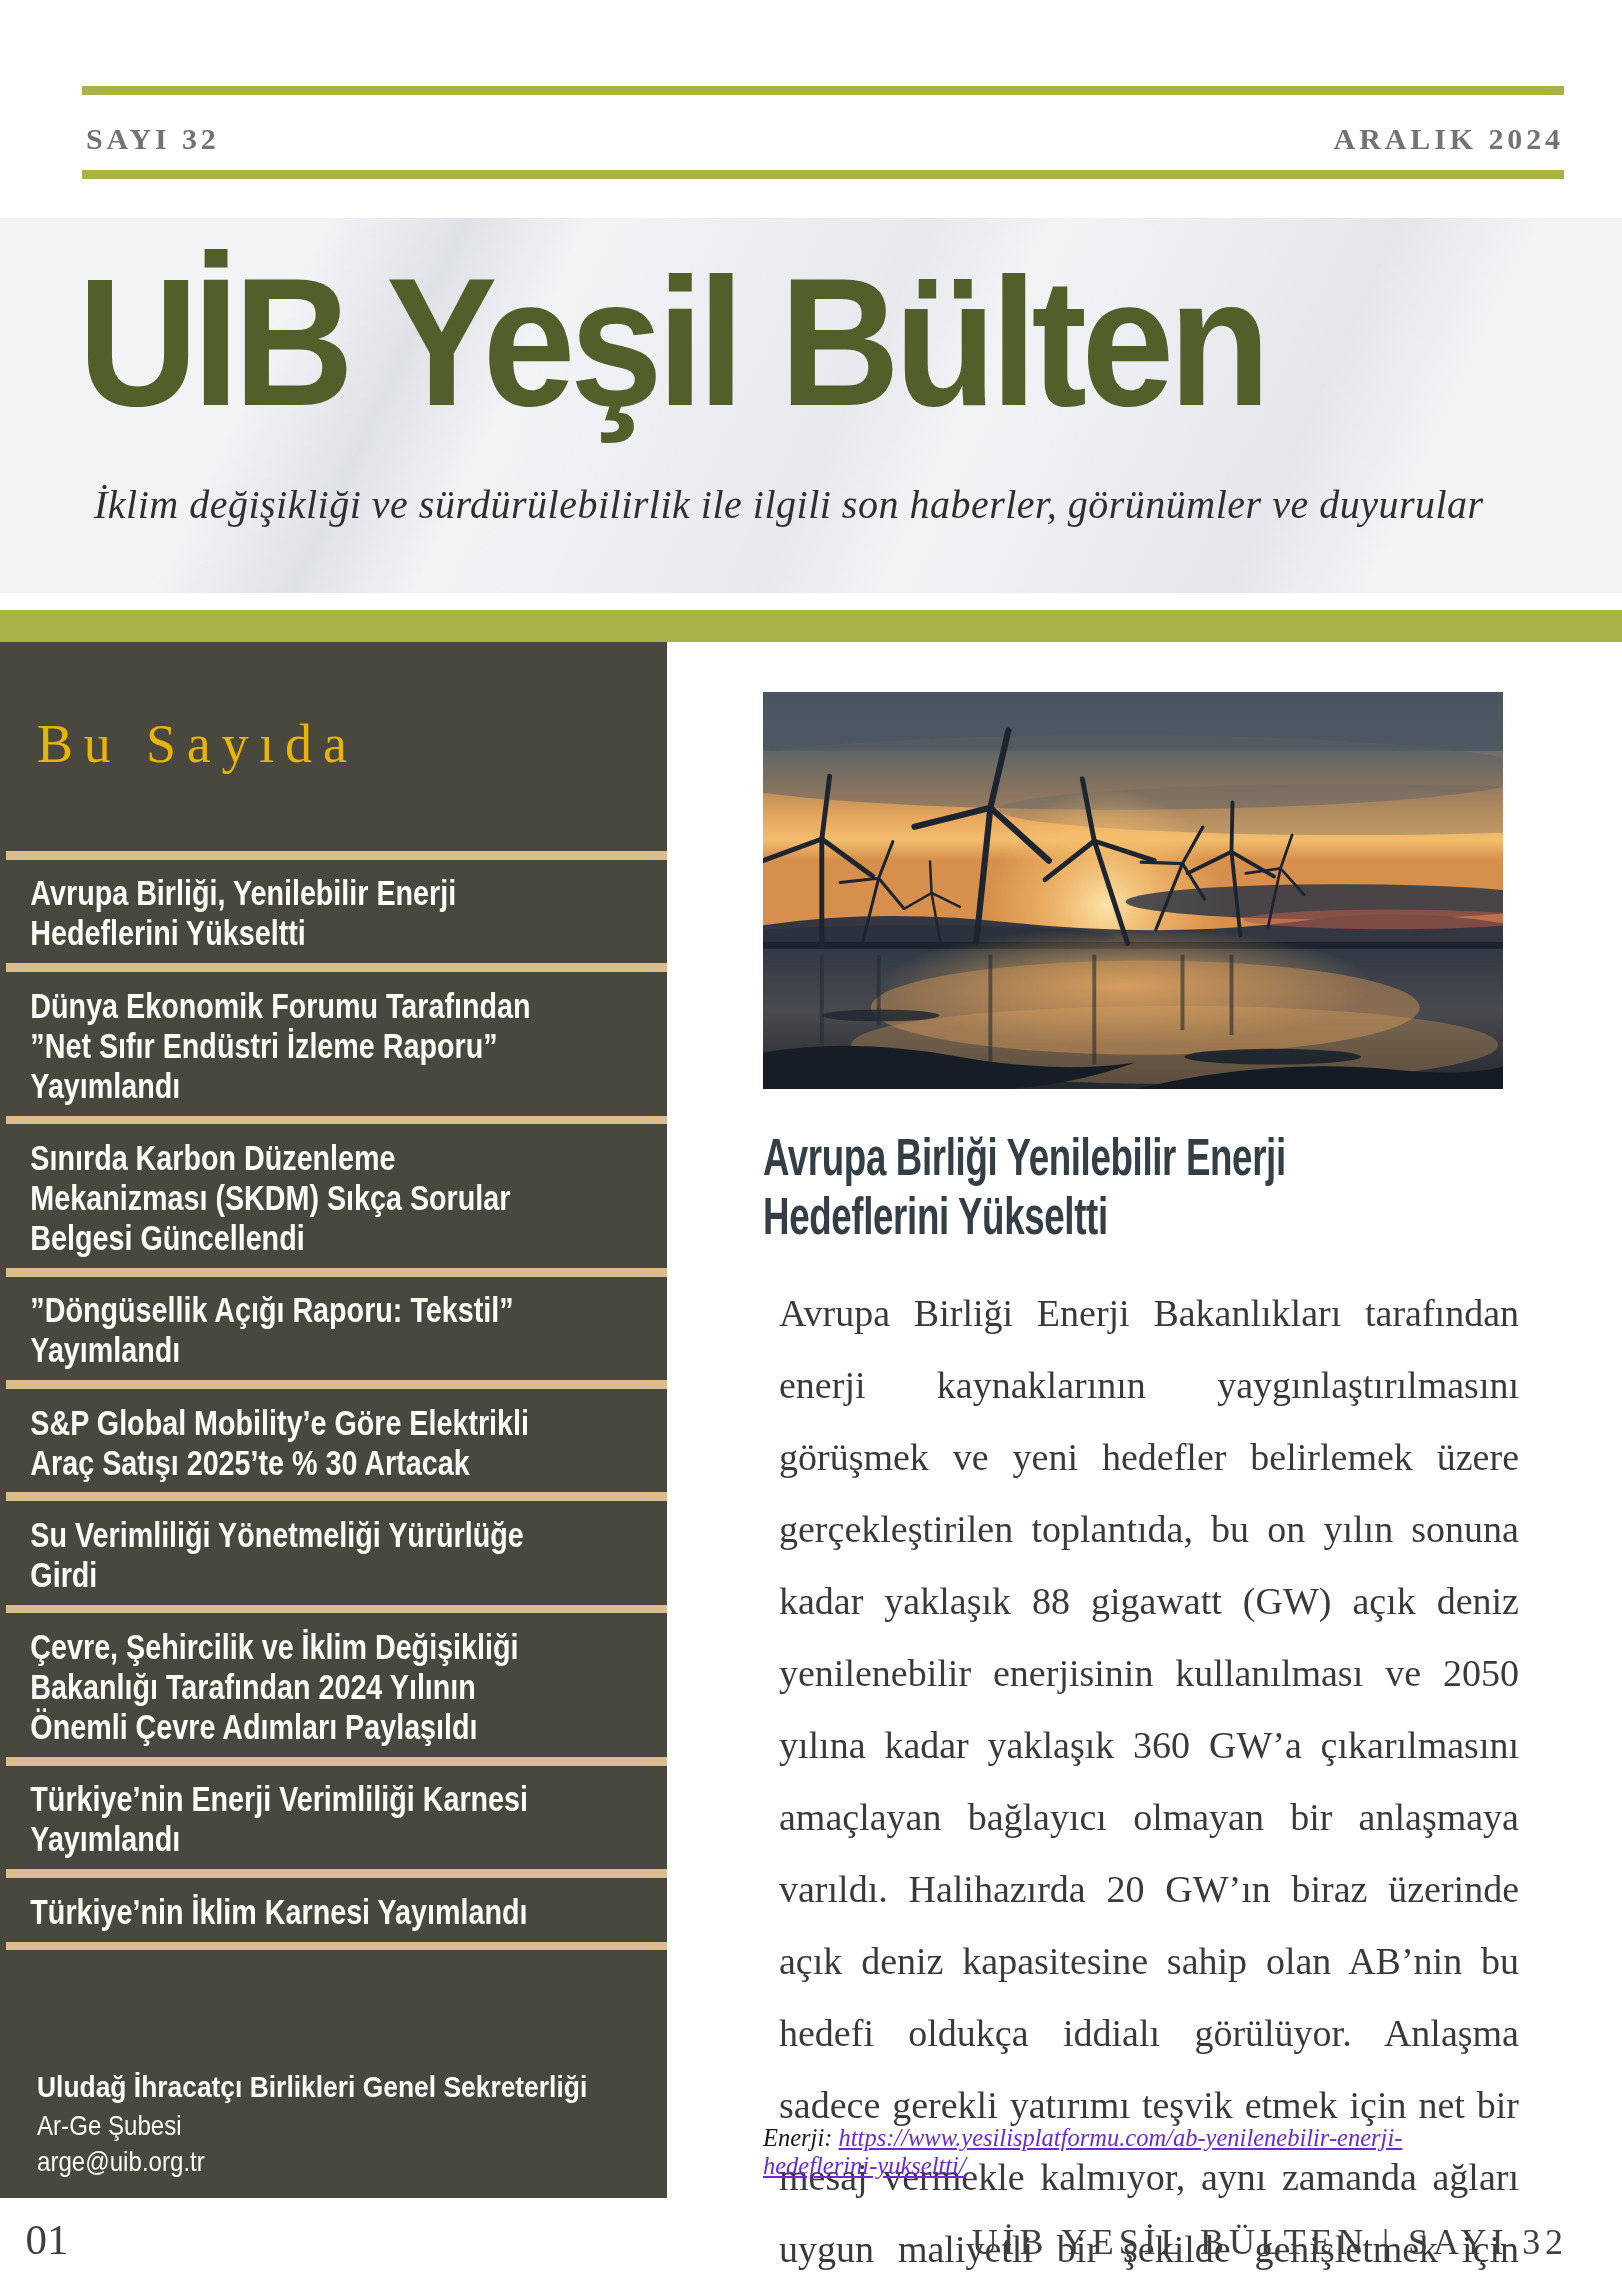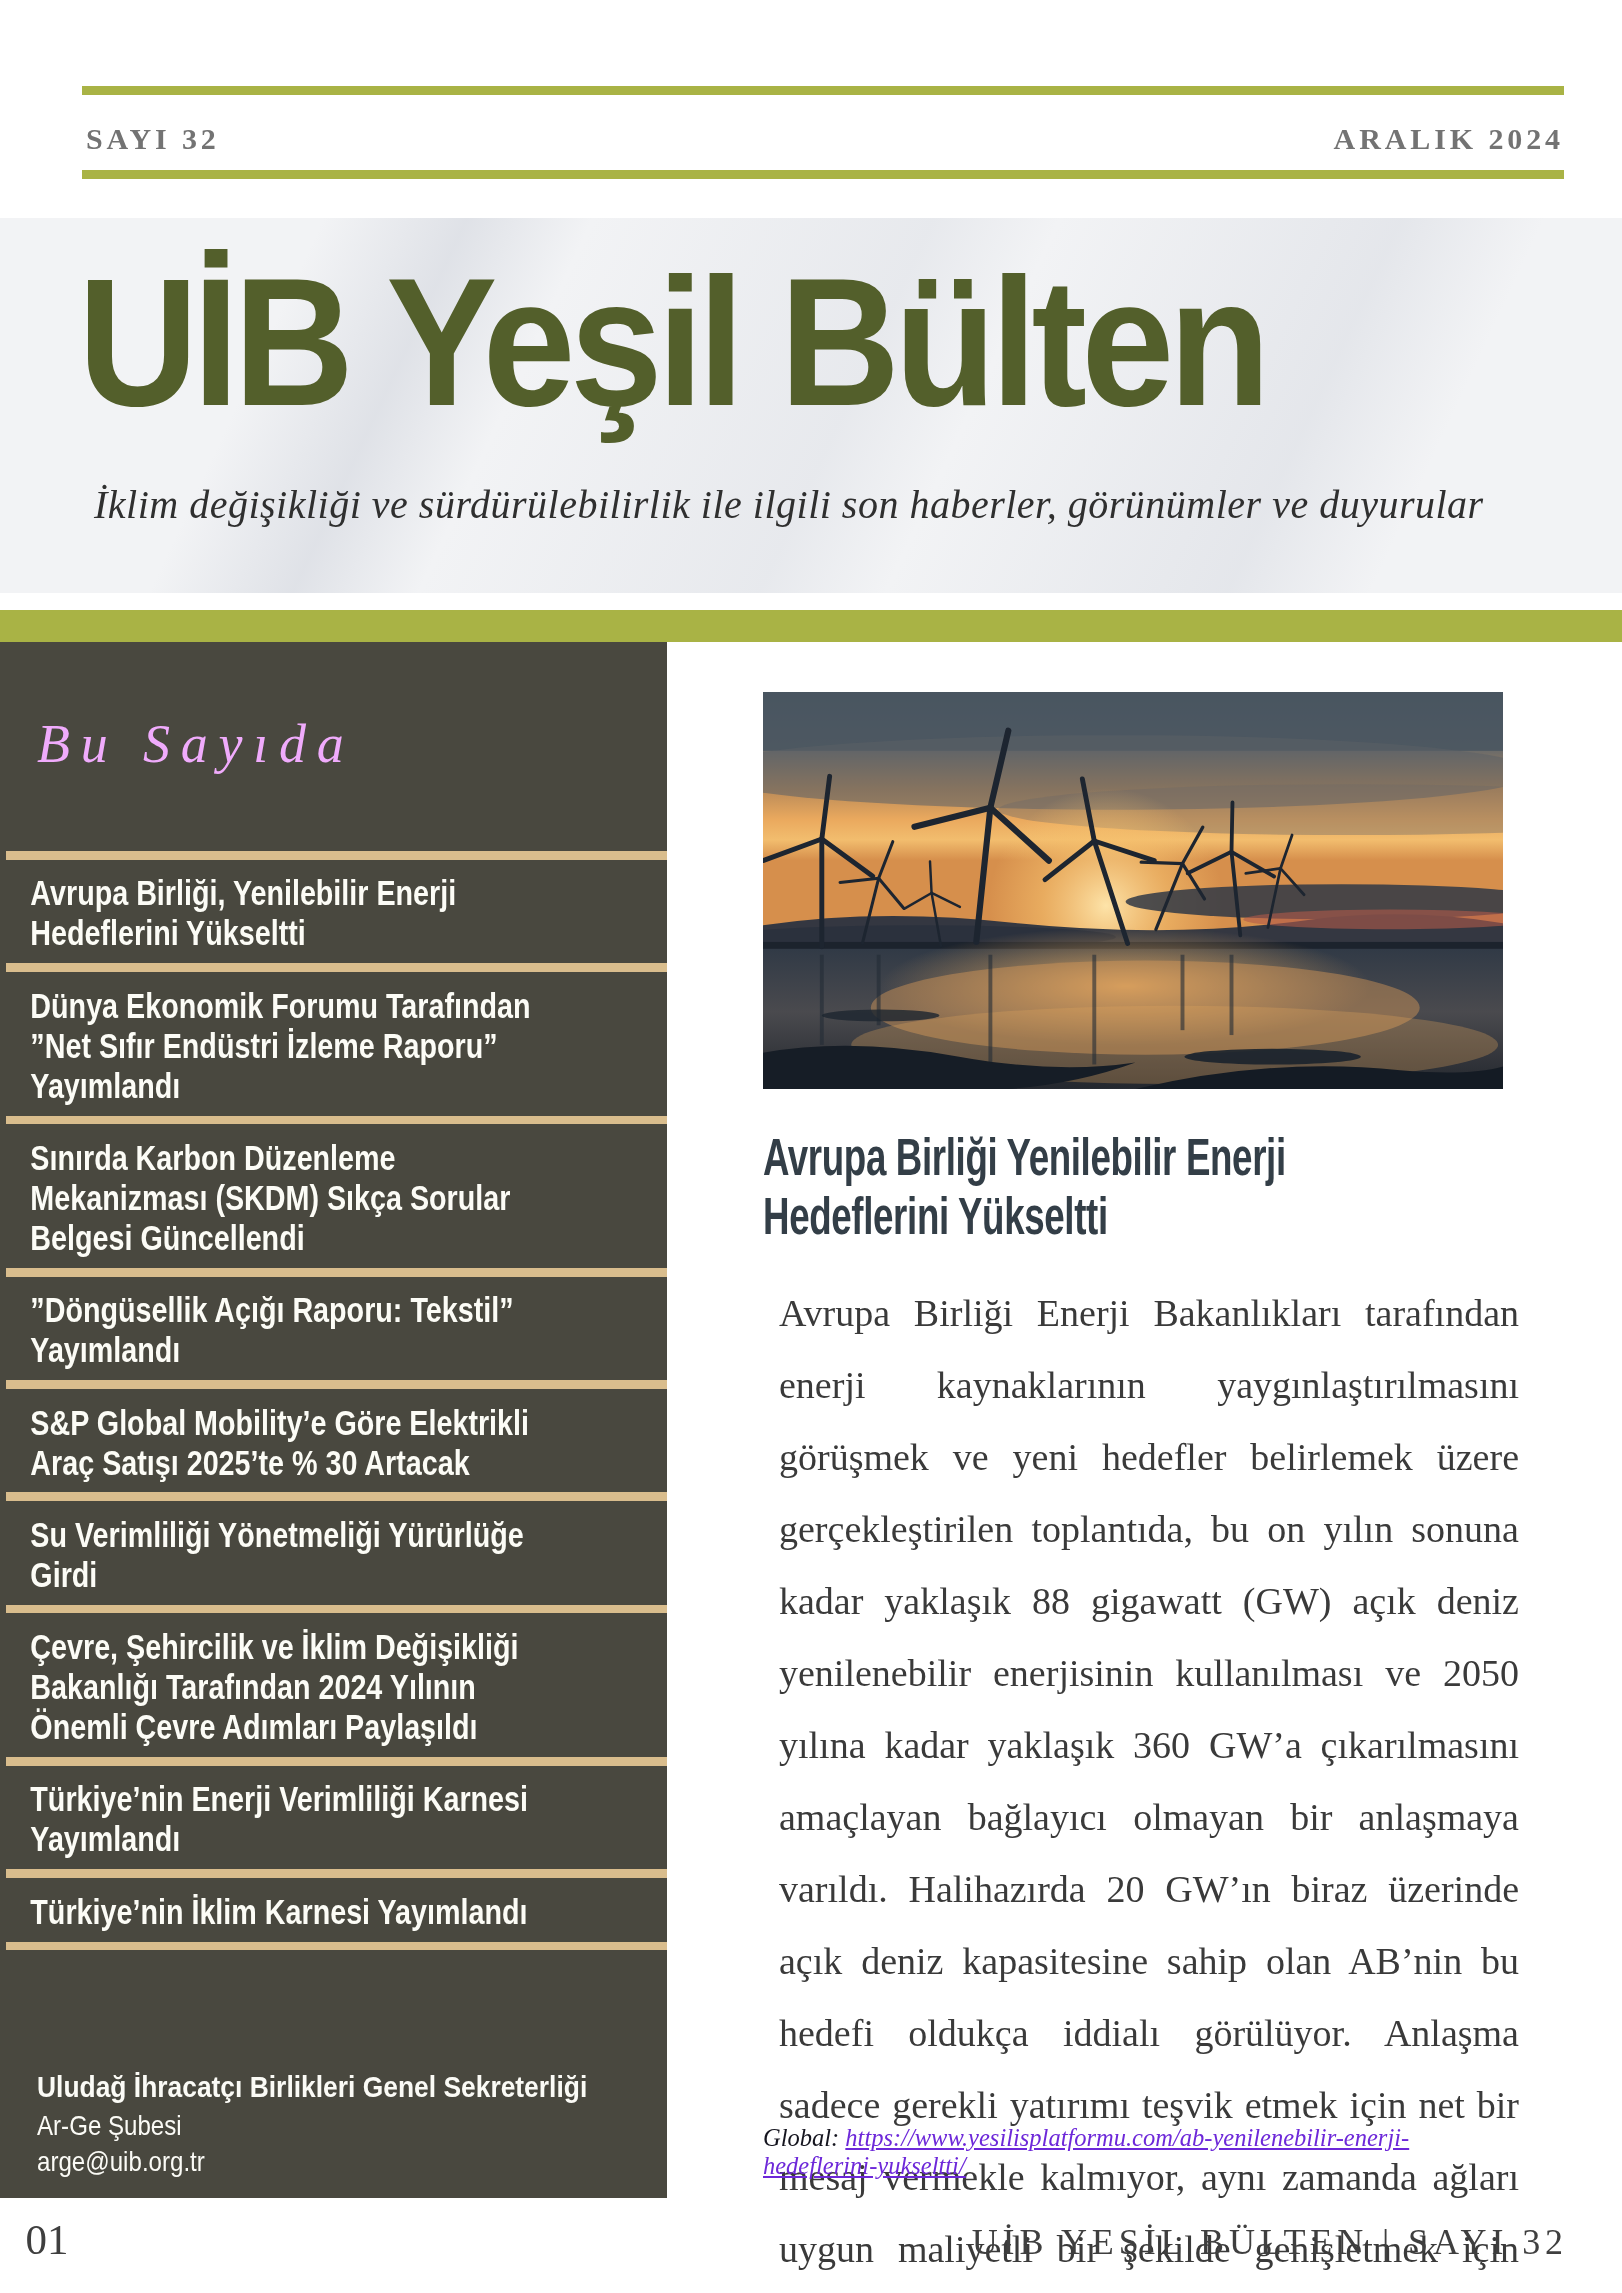--- a/index.html
+++ b/index.html
@@ -28,22 +28,22 @@
   .tagline{position:absolute;left:94px;top:263px;margin:0;width:1451px;
      font-family:Liberation Serif, serif;font-style:italic;font-size:40px;
      color:#2f2f2f;letter-spacing:0.5px;}
 
   
   .green-band{position:absolute;left:0;top:610px;width:1622px;height:32px;}
 
   
   .sidebar{position:absolute;left:0;top:642px;width:667px;height:1556px;background:#49483f;}
   .toc-title{position:absolute;left:37px;top:71px;margin:0;
-     font-family:"Liberation Serif",serif;font-style:italic;font-weight:normal;
-     font-size:54px;letter-spacing:10.8px;color:#f0abfc;}
+     font-family:"Liberation Serif",serif;font-weight:normal;
+     font-size:54px;letter-spacing:10.8px;color:#eab308;}
   .toc{position:absolute;left:0;top:209px;width:667px;}
   .toc-sep{height:8.8px;margin-left:5.9px;background:#d9bd8d;}
   .toc-item{padding:13.7px 0 9.8px 37px;white-space:pre;
      font-weight:bold;font-size:35px;line-height:40px;color:#fcfcf6;
      transform:scaleX(.82);transform-origin:0 50%;}
   .org{position:absolute;left:37px;bottom:17.6px;color:#fbfbf6;}
   .org p{margin:0;white-space:pre;transform:scaleX(.88);transform-origin:0 50%;}
   .org-name{font-weight:bold;font-size:30px;line-height:43px;}
   .org-line{font-size:27.4px;line-height:36px;}
 
@@ -203,21 +203,21 @@
 
         <path d="M0 405 L0 368 Q90 352 200 372 Q300 390 380 378 Q320 400 250 405 Z" fill="#161d26"></path>
         <path d="M380 405 Q520 372 650 386 Q720 392 755 382 L755 405 Z" fill="#141b24"></path>
         <ellipse cx="520" cy="372" rx="90" ry="8" fill="#1a222c" opacity=".9"></ellipse>
         <ellipse cx="120" cy="330" rx="60" ry="6" fill="#1d252f" opacity=".8"></ellipse>
       </svg>
     </figure>
     <h2 class="article-title">Avrupa Birliği Yenilebilir Enerji
 Hedeflerini Yükseltti</h2>
     <p class="article-body">Avrupa Birliği Enerji Bakanlıkları tarafından enerji kaynaklarının yaygınlaştırılmasını görüşmek ve yeni hedefler belirlemek üzere gerçekleştirilen toplantıda, bu on yılın sonuna kadar yaklaşık 88 gigawatt (GW) açık deniz yenilenebilir enerjisinin kullanılması ve 2050 yılına kadar yaklaşık 360 GW’a çıkarılmasını amaçlayan bağlayıcı olmayan bir anlaşmaya varıldı. Halihazırda 20 GW’ın biraz üzerinde açık deniz kapasitesine sahip olan AB’nin bu hedefi oldukça iddialı görülüyor. Anlaşma sadece gerekli yatırımı teşvik etmek için net bir mesaj vermekle kalmıyor, aynı zamanda ağları uygun maliyetli bir şekilde genişletmek için trans-Avrupa yaklaşımını da teşvik ediyor. Özellikle, birden fazla ülkenin enerji kapasitelerini birleştiren yenilikçi girişimler olan hibrid projeleri destekliyor.</p>
-    <p class="source"><span>Global:</span>
+    <p class="source"><span>Enerji:</span>
       <a href="#">https://www.yesilisplatformu.com/ab-yenilenebilir-enerji-hedeflerini-yukseltti/</a></p>
   </main>
 
   <div class="footer">
     <span class="page-num">01</span>
     <span class="footer-right">UİB YEŞİL BÜLTEN | SAYI 32</span>
   </div>
 </div>
 
 

